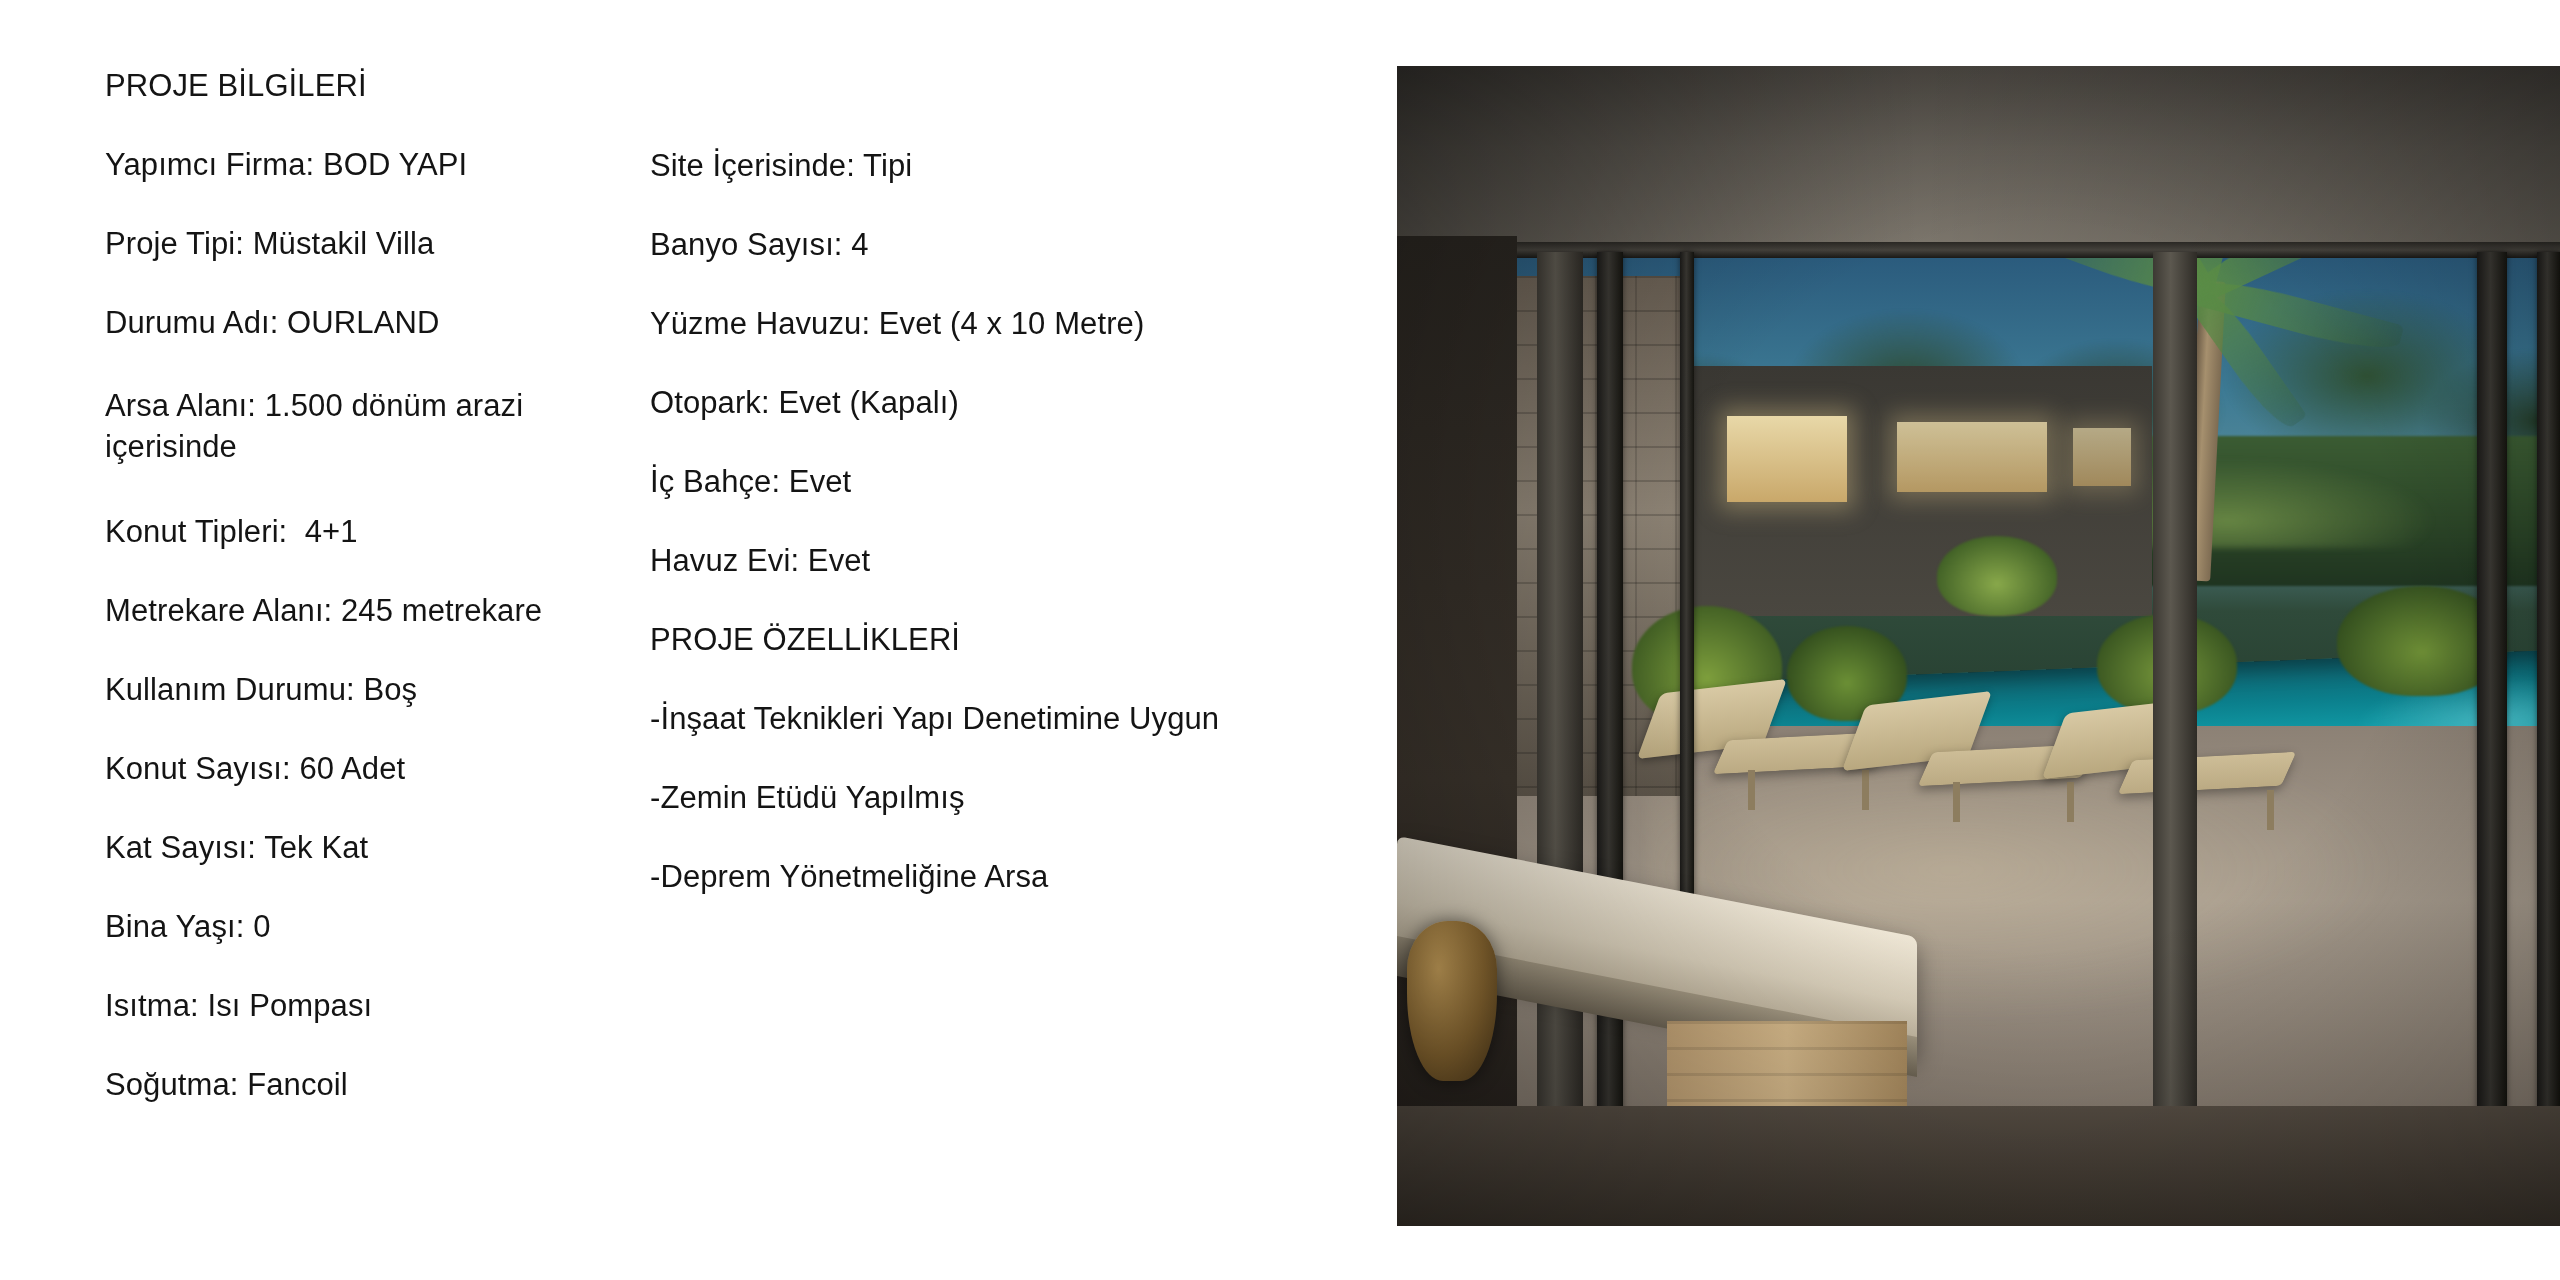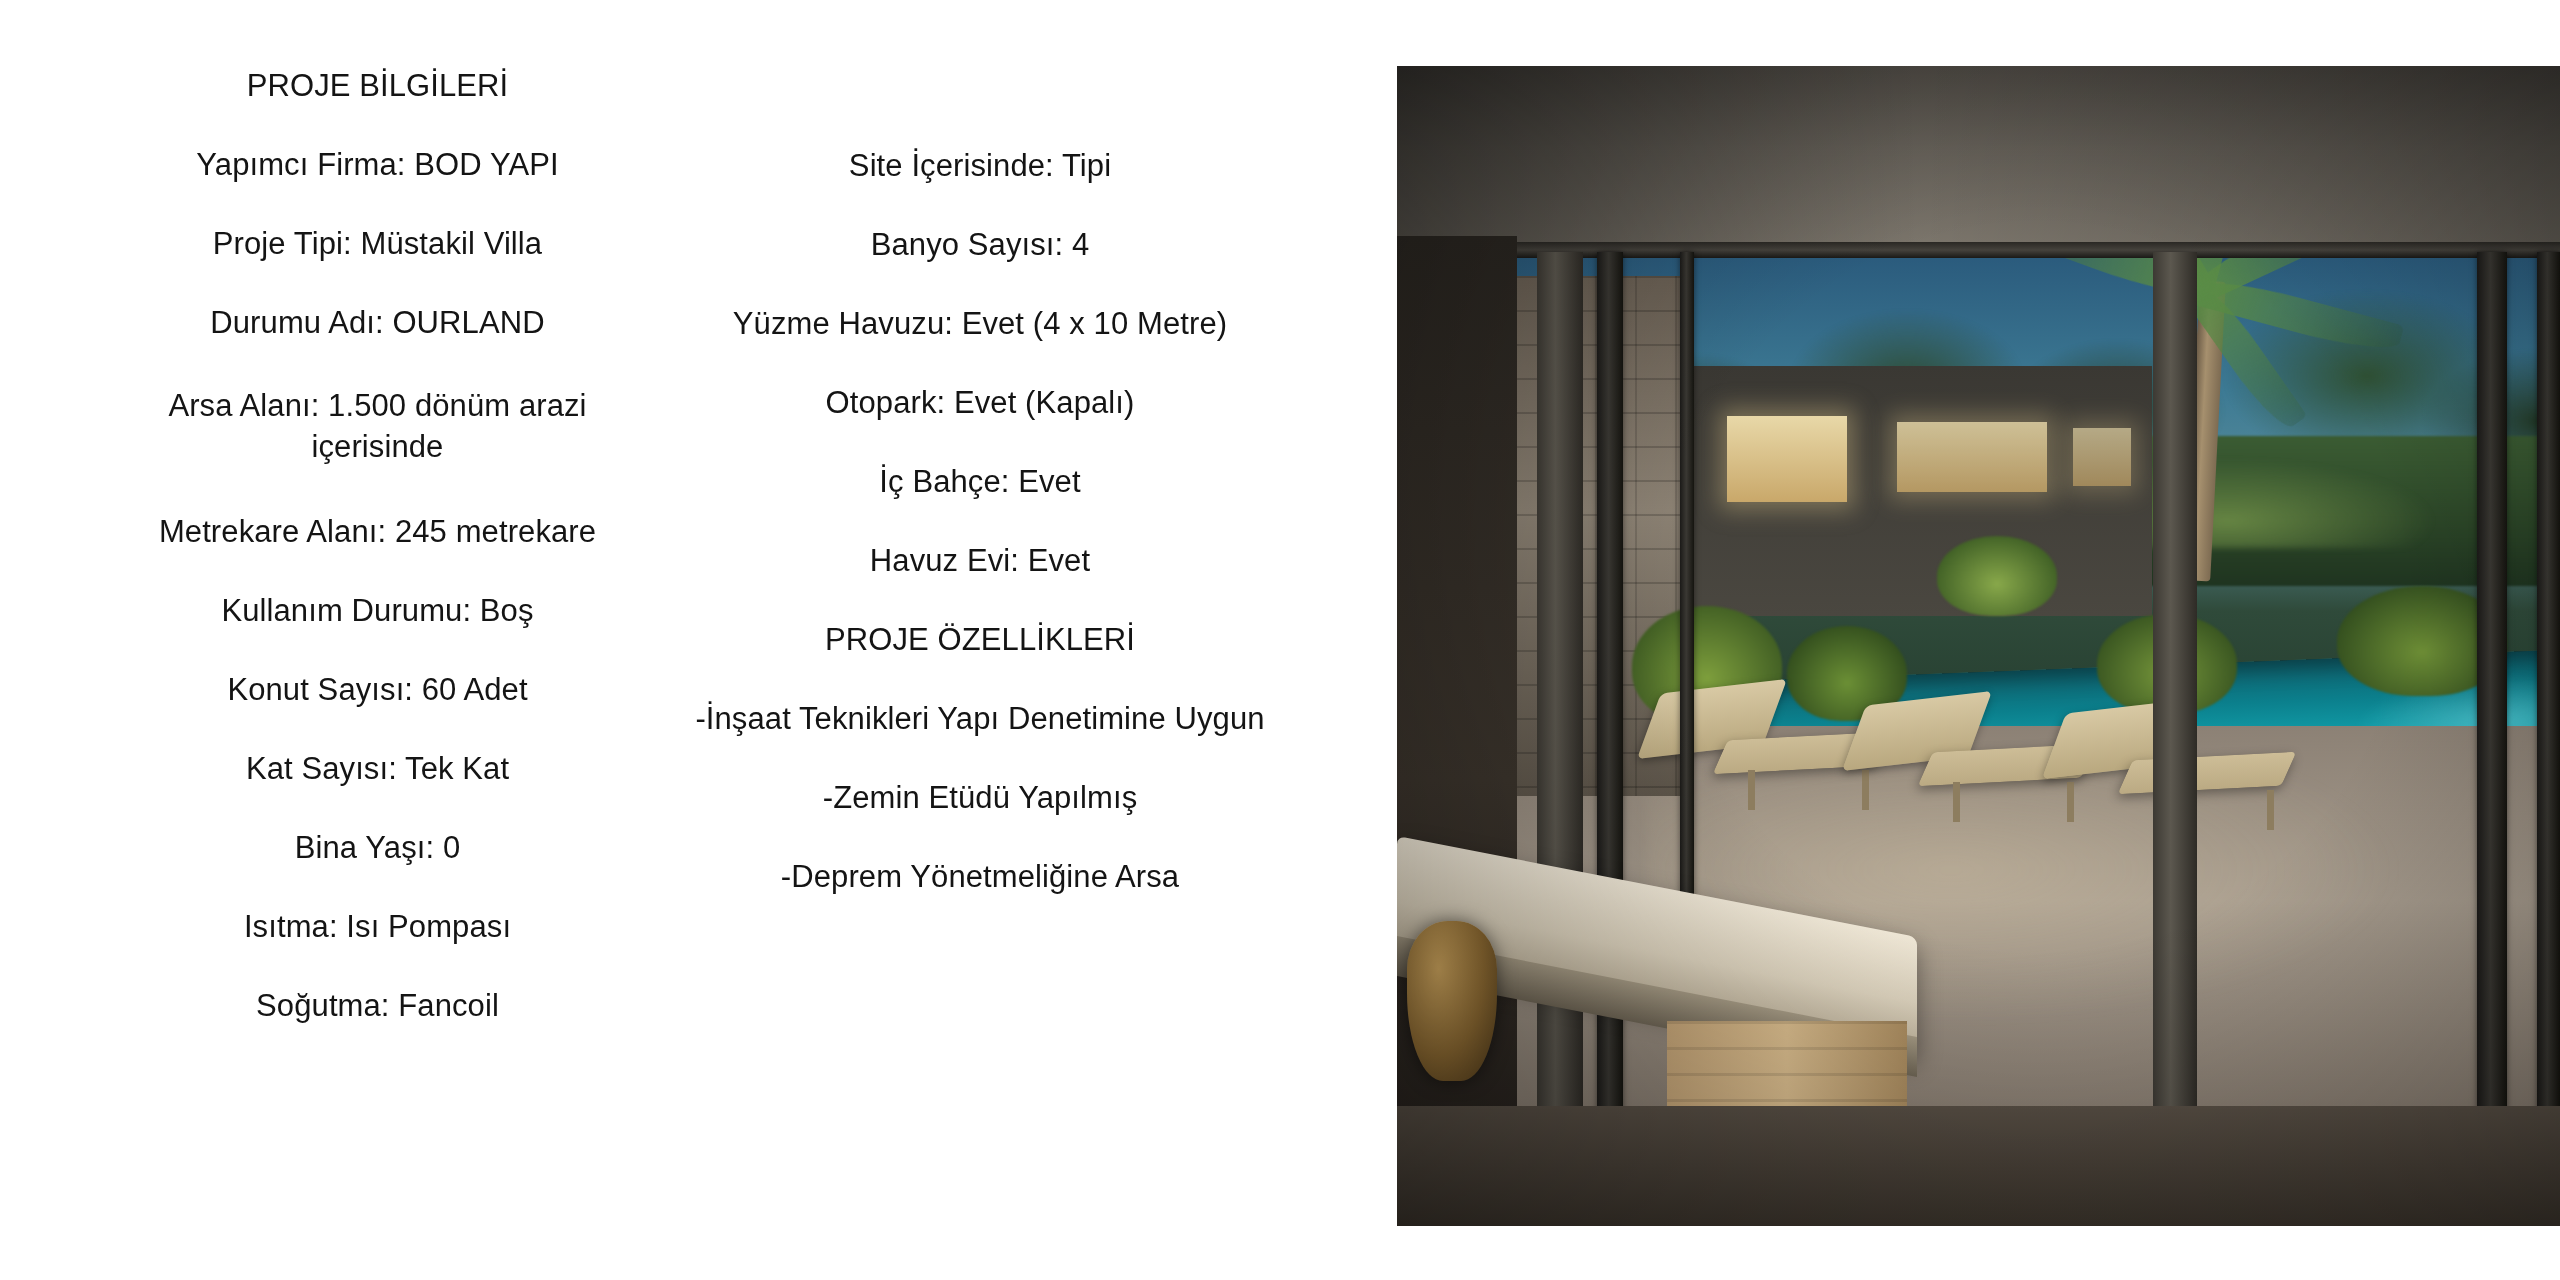--- a/index.html
+++ b/index.html
@@ -21,21 +21,20 @@
     background: #ffffff;
   }
 
   
   .text-area {
     position: absolute;
     left: 0;
     top: 0;
     width: 1390px;
     height: 1280px;
-    text-align: center;
   }
   .col {
     position: absolute;
     font-size: 31px;
     line-height: 1.0;
     color: #141414;
     letter-spacing: 0.1px;
   }
   .col-left {
     left: 105px;
@@ -300,20 +299,21 @@
 <div class="page">
 
   <div class="text-area">
 
     <div class="col col-left">
       <div class="line heading">PROJE BİLGİLERİ</div>
       <div class="line">Yapımcı Firma: BOD YAPI</div>
       <div class="line">Proje Tipi: Müstakil Villa</div>
       <div class="line">Durumu Adı: OURLAND</div>
       <div class="line wrap">Arsa Alanı: 1.500 dönüm arazi içerisinde</div>
+      <div class="line">Konut Tipleri:  4+1</div>
       <div class="line">Metrekare Alanı: 245 metrekare</div>
       <div class="line">Kullanım Durumu: Boş</div>
       <div class="line">Konut Sayısı: 60 Adet</div>
       <div class="line">Kat Sayısı: Tek Kat</div>
       <div class="line">Bina Yaşı: 0</div>
       <div class="line">Isıtma: Isı Pompası</div>
       <div class="line">Soğutma: Fancoil</div>
     </div>
 
     <div class="col col-right">

